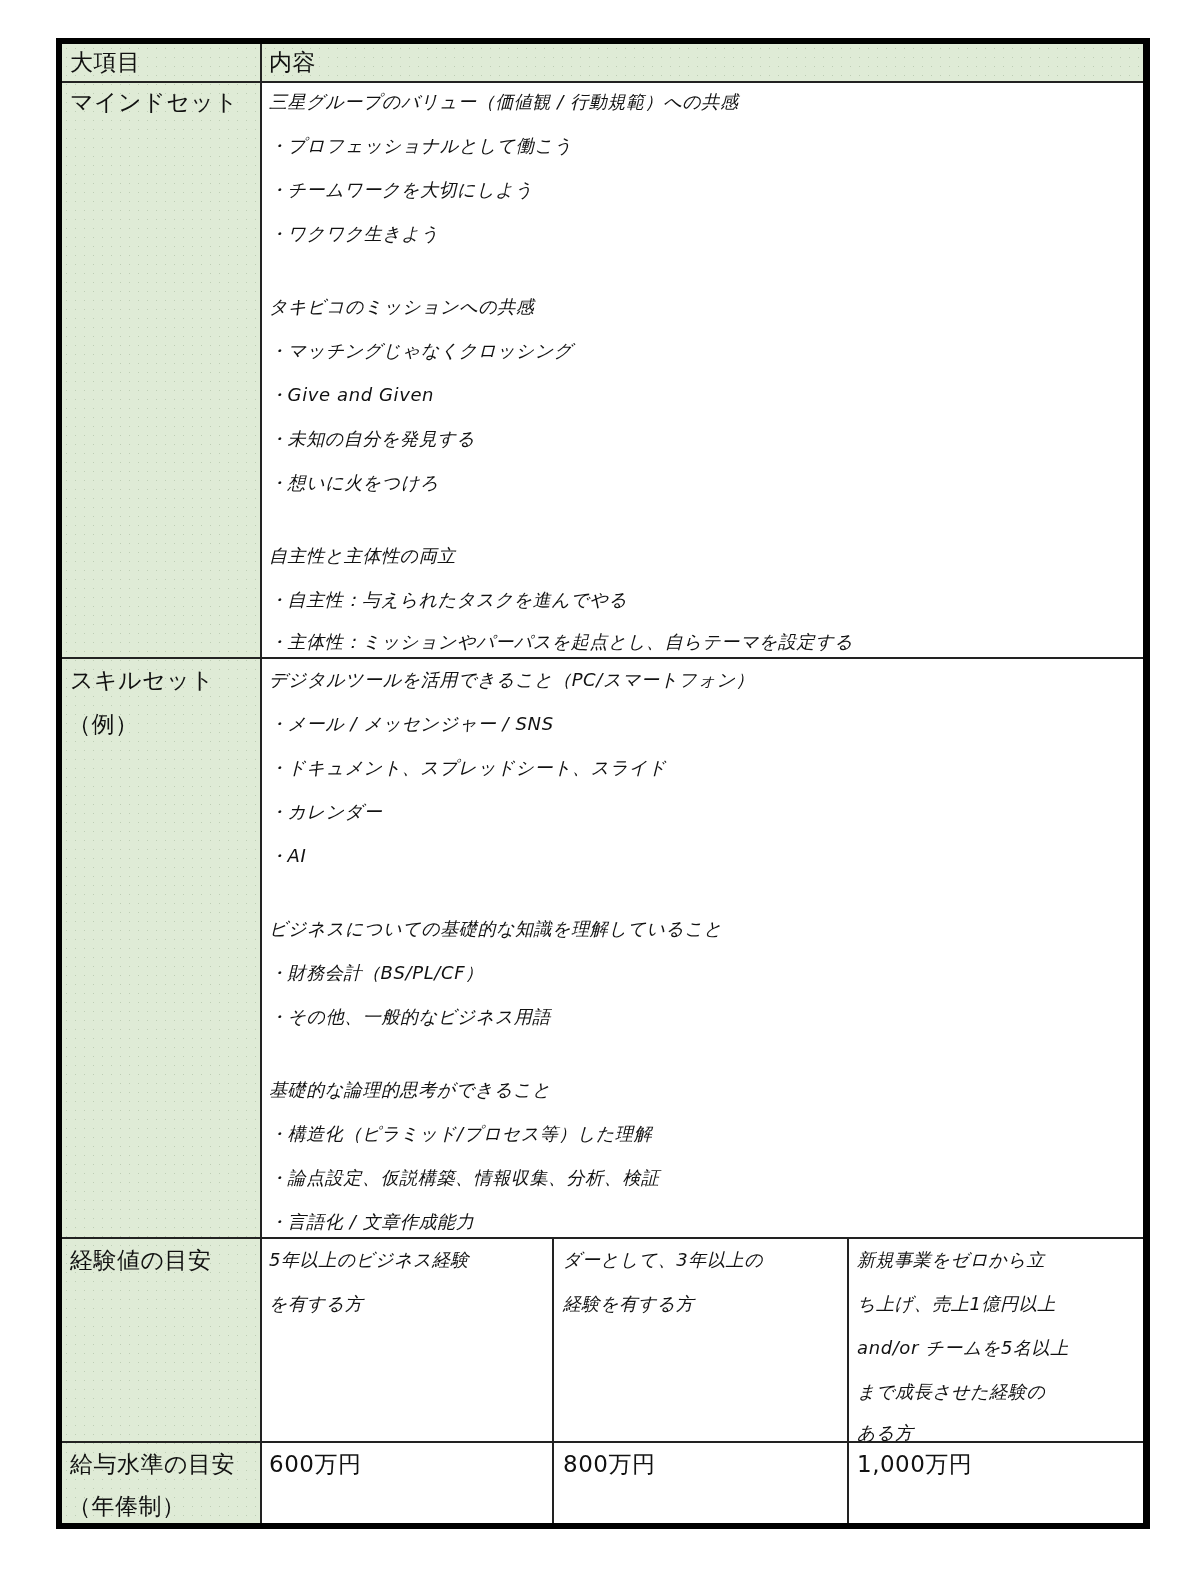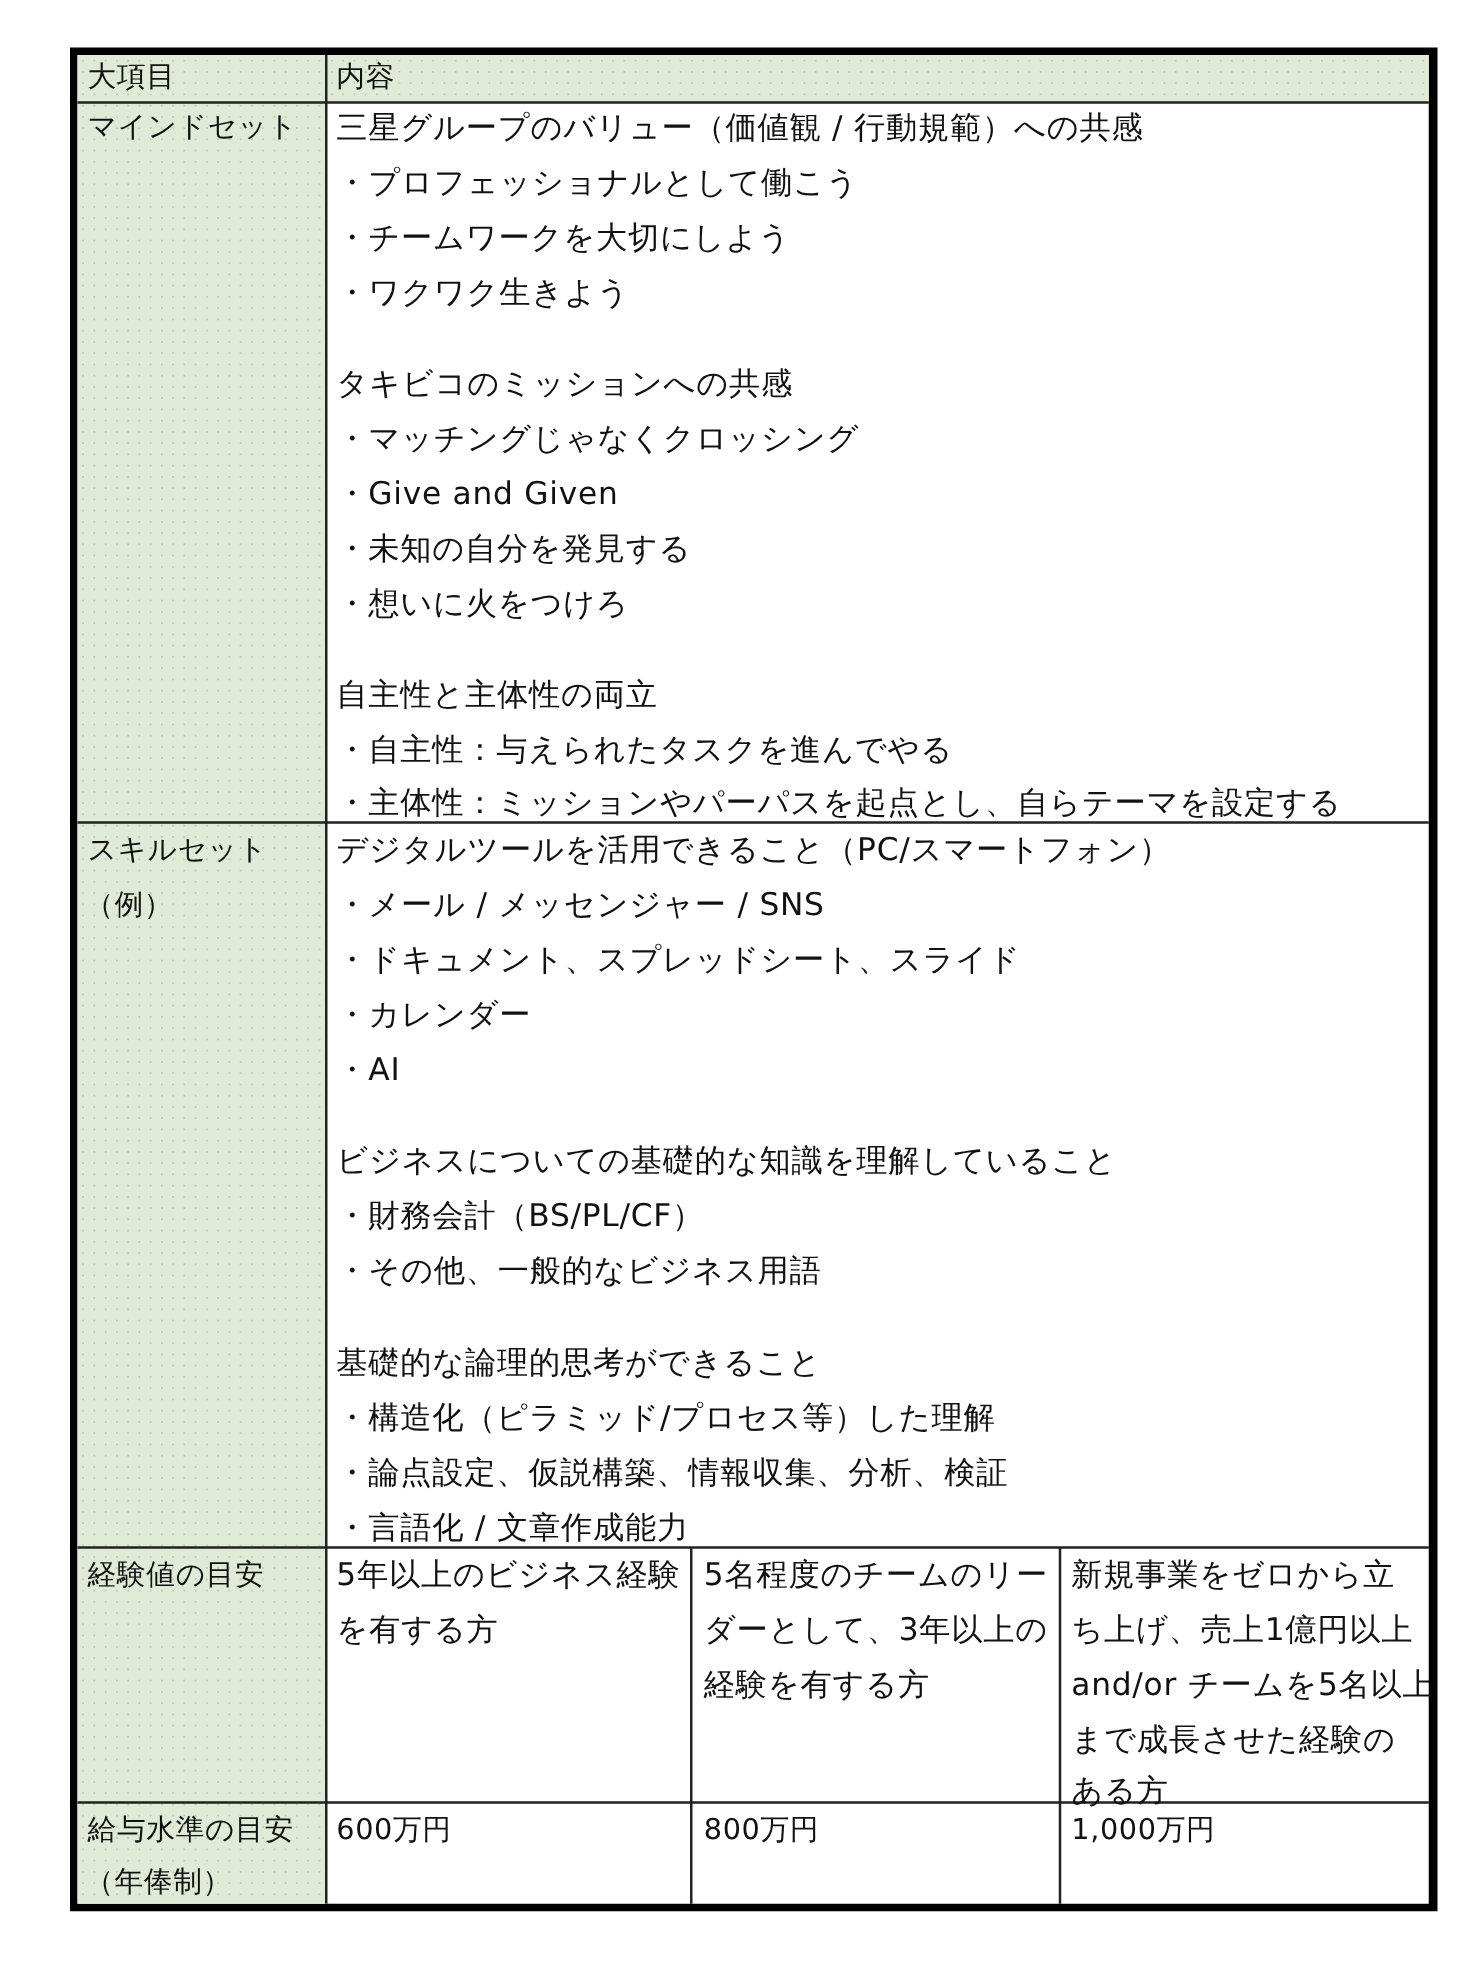--- a/index.html
+++ b/index.html
@@ -20,21 +20,21 @@
     background-color: #dfebd6;
     background-image: radial-gradient(rgba(150,170,140,0.45) 0.6px, transparent 0.9px);
     background-size: 9px 9px;
   }
   .hline { position: absolute; height: 2px; background: #222; }
   .vline { position: absolute; width: 2px; background: #222; }
   .txt {
     position: absolute; font-size: 23px; line-height: 44px; white-space: nowrap; letter-spacing: 0.5px;
   }
   .lines { position: absolute; left: 8px; top: 0; }
-  .line { display: block; font-size: 25px; line-height: 44px; height: 44px; white-space: nowrap; letter-spacing: 0.6px; }
+  .line { display: block; font-size: 18px; line-height: 44px; height: 44px; white-space: nowrap; letter-spacing: 0.6px; font-style: italic; }
   .gap { display: block; height: 29px; }
 </style>
 </head>
 <body>
 
 <div class="sheet">
   <div class="grid">
 
     <div class="cell green" style="left:0; top:0; width:199px; height:1479px;"></div>
 
@@ -88,21 +88,20 @@
       <span class="line">・論点設定、仮説構築、情報収集、分析、検証</span>
       <span class="line">・言語化 / 文章作成能力</span>
     </div>
 
     <div class="txt" style="left:8px; top:1194px;">経験値の目安</div>
     <div class="lines" style="left:207px; top:1194px;">
       <span class="line">5年以上のビジネス経験</span>
       <span class="line">を有する方</span>
     </div>
     <div class="lines" style="left:501px; top:1194px;">
-      <span class="line">5名程度のチームのリー</span>
       <span class="line">ダーとして、3年以上の</span>
       <span class="line">経験を有する方</span>
     </div>
     <div class="lines" style="left:795px; top:1194px;">
       <span class="line">新規事業をゼロから立</span>
       <span class="line">ち上げ、売上1億円以上</span>
       <span class="line">and/or チームを5名以上</span>
       <span class="line">まで成長させた経験の</span>
       <span class="line" style="height:38px; line-height:38px;">ある方</span>
     </div>

